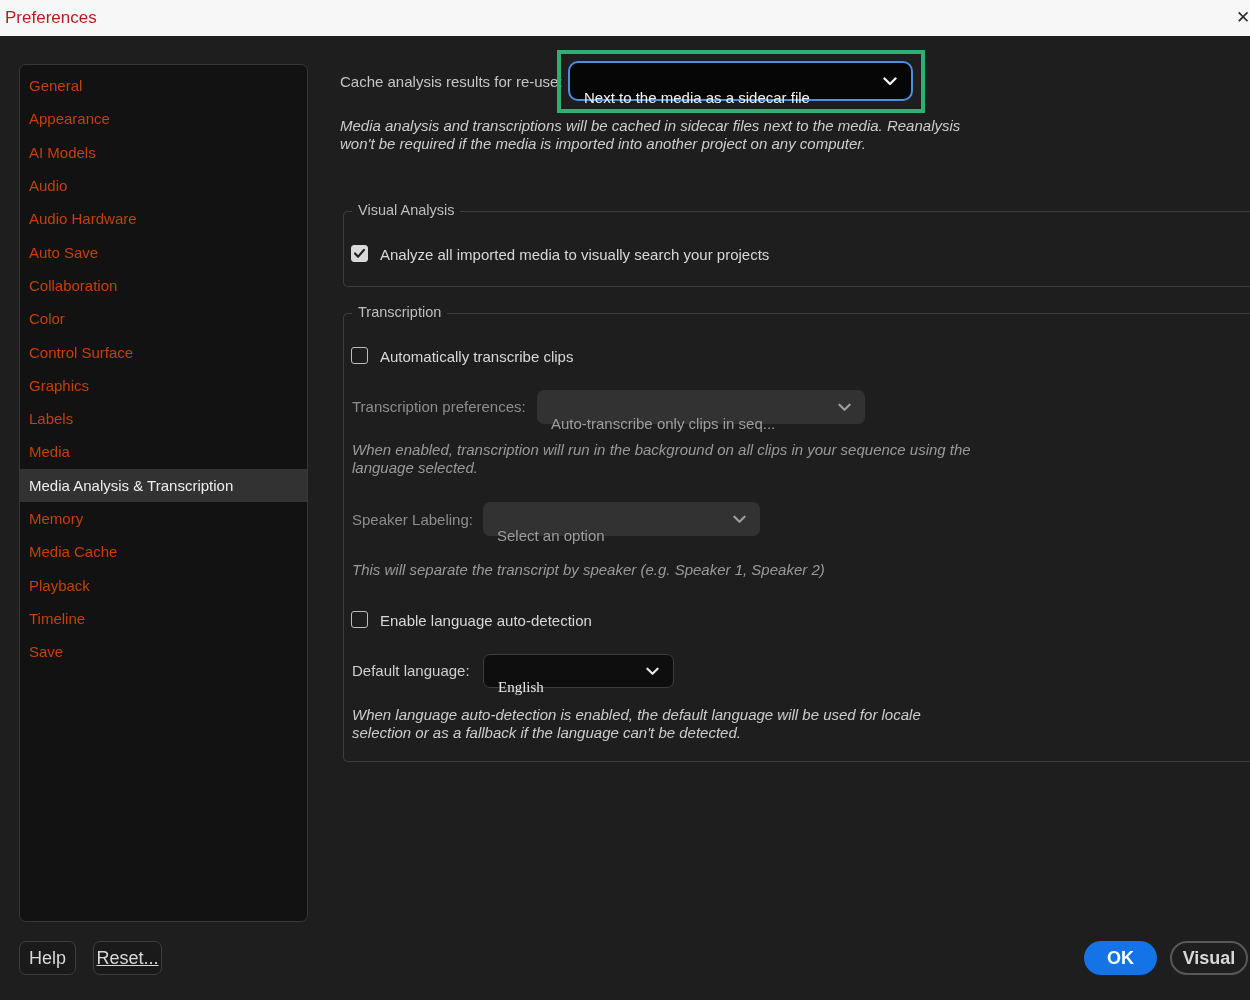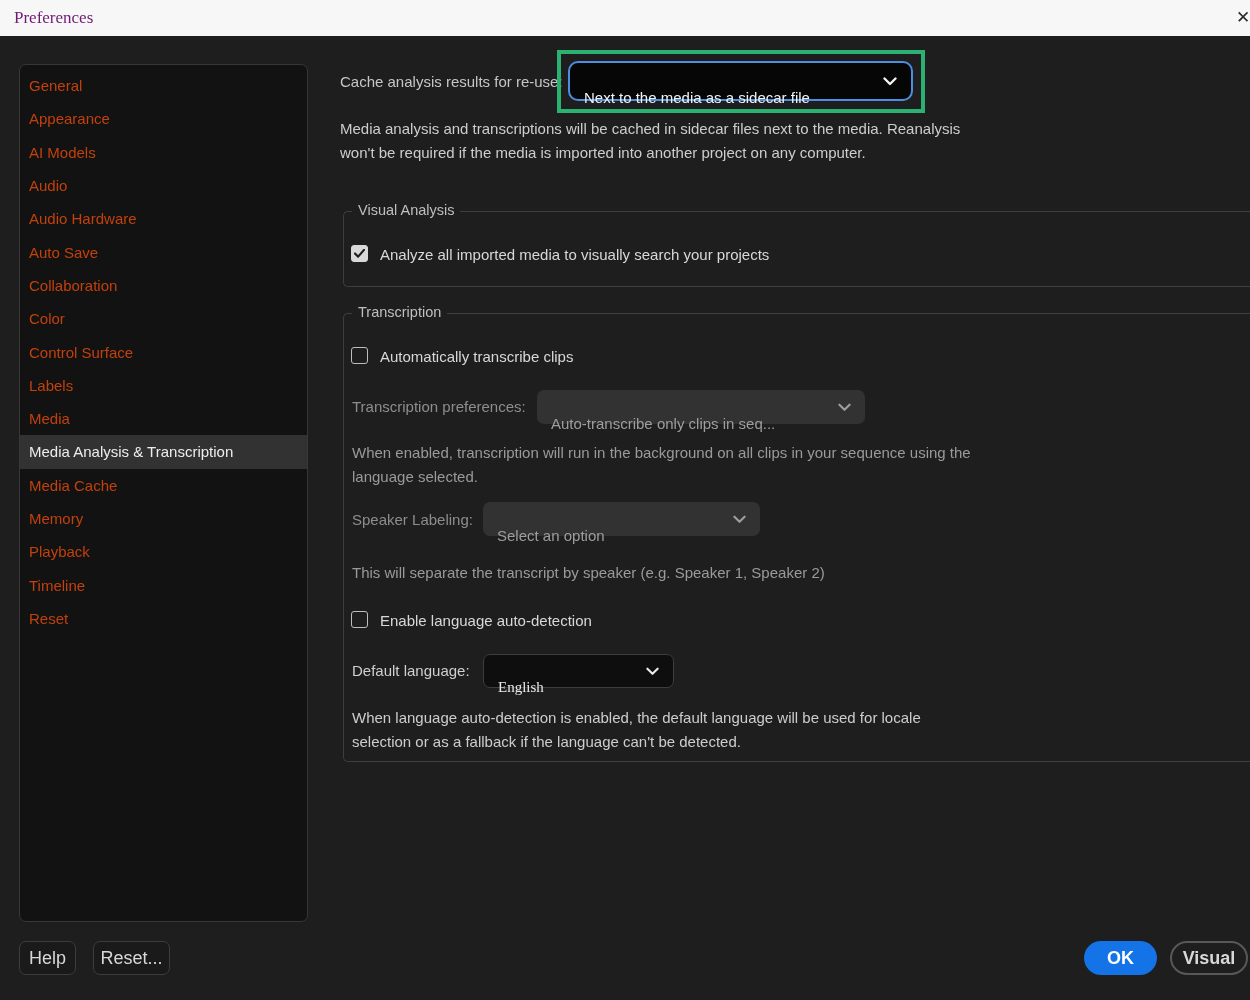--- a/index.html
+++ b/index.html
@@ -9,42 +9,42 @@
     background:#1e1e1e;
     font-family:"Liberation Sans", sans-serif;
     -webkit-font-smoothing:antialiased;
   }
 
   
   .titlebar {
     position:absolute; left:0; top:0; width:1250px; height:36px;
     background:#f7f7f7; display:flex; align-items:center;
   }
-  .titlebar .title { color:#701a75; font-size:17px; padding-left:14px;font-family:Liberation Serif, serif; }
+  .titlebar .title { color:#b91c1c; font-size:17px; padding-left:5px; }
   .titlebar .close {
     position:absolute; right:-8px; top:7px; color:#2a2a2a;
     font-size:17px; width:22px; text-align:left; cursor:default;
   }
 
   
   .sidebar {
     position:absolute; left:19px; top:64px; width:289px; height:858px;
     background:#121212; border:1px solid #373737; border-radius:7px;
     padding-top:4px; overflow:hidden;
   }
   .side-item {
     height:33.3px; display:flex; align-items:center; padding-left:9px;
     color:#c2410c; font-size:15px; cursor:default; white-space:nowrap;
   }
   .side-item.selected { background:#323232; color:#ededed; }
 
   
   .lbl       { position:absolute; font-size:15px; color:#c6c6c6; white-space:nowrap; }
   .lbl.dim   { color:#8d8d8d; }
-  .para      { position:absolute; font-size:15px; line-height:24px; color:#cdcdcd; }
+  .para      { position:absolute; font-size:15px; line-height:18px; color:#cdcdcd;font-style:italic; }
   .para.dim  { color:#9a9a9a; }
 
   
   .group {
     position:absolute; left:343px; width:919px;
     border:1px solid #3e3e3e; border-right:none;
     border-radius:5px 0 0 5px;
   }
   .group .legend {
     position:absolute; top:-10px; left:8px; background:#1e1e1e;
@@ -109,28 +109,29 @@
 <div class="sidebar">
   <div class="side-item">General</div>
   <div class="side-item">Appearance</div>
   <div class="side-item">AI Models</div>
   <div class="side-item">Audio</div>
   <div class="side-item">Audio Hardware</div>
   <div class="side-item">Auto Save</div>
   <div class="side-item">Collaboration</div>
   <div class="side-item">Color</div>
   <div class="side-item">Control Surface</div>
+  <div class="side-item">Graphics</div>
   <div class="side-item">Labels</div>
   <div class="side-item">Media</div>
   <div class="side-item selected">Media Analysis &amp; Transcription</div>
+  <div class="side-item">Memory</div>
   <div class="side-item">Media Cache</div>
-  <div class="side-item">Memory</div>
   <div class="side-item">Playback</div>
   <div class="side-item">Timeline</div>
-  <div class="side-item">Reset</div>
+  <div class="side-item">Save</div>
 </div>
 
 <span class="lbl" style="left:340px; top:73px;">Cache analysis results for re-use:</span>
 
 <div class="annotation"></div>
 
 <div class="dropdown focused" style="left:568px; top:61px; width:345px; height:40px;">
   <span class="val">Next to the media as a sidecar file</span>
   <span class="chev">
     <svg viewBox="0 0 14 9" width="14" height="9">
@@ -195,15 +196,15 @@
   <span class="chev">
     <svg viewBox="0 0 14 9" width="13" height="9">
         <path d="M1.5 1.5 L7 7 L12.5 1.5" fill="none" stroke="currentColor" stroke-width="2.3" stroke-linecap="round" stroke-linejoin="round"></path>
       </svg>
   </span>
 </div>
 
 <div class="para" style="left:352px; top:706px; width:600px;">When language auto-detection is enabled, the default language will be used for locale selection or as a fallback if the language can't be detected.</div>
 
 <div class="btn plain" style="left:19px; top:941px; width:57px;">Help</div>
-<div class="btn plain" style="left:93px; top:941px; width:77px;">Reset...</div>
+<div class="btn plain" style="left:93px; top:941px; width:69px;text-decoration:underline;">Reset...</div>
 <div class="btn primary" style="left:1084px; top:941px; width:73px;">OK</div>
 <div class="btn outline" style="left:1170px; top:941px; width:78px;">Visual</div>
 
 </body></html>

